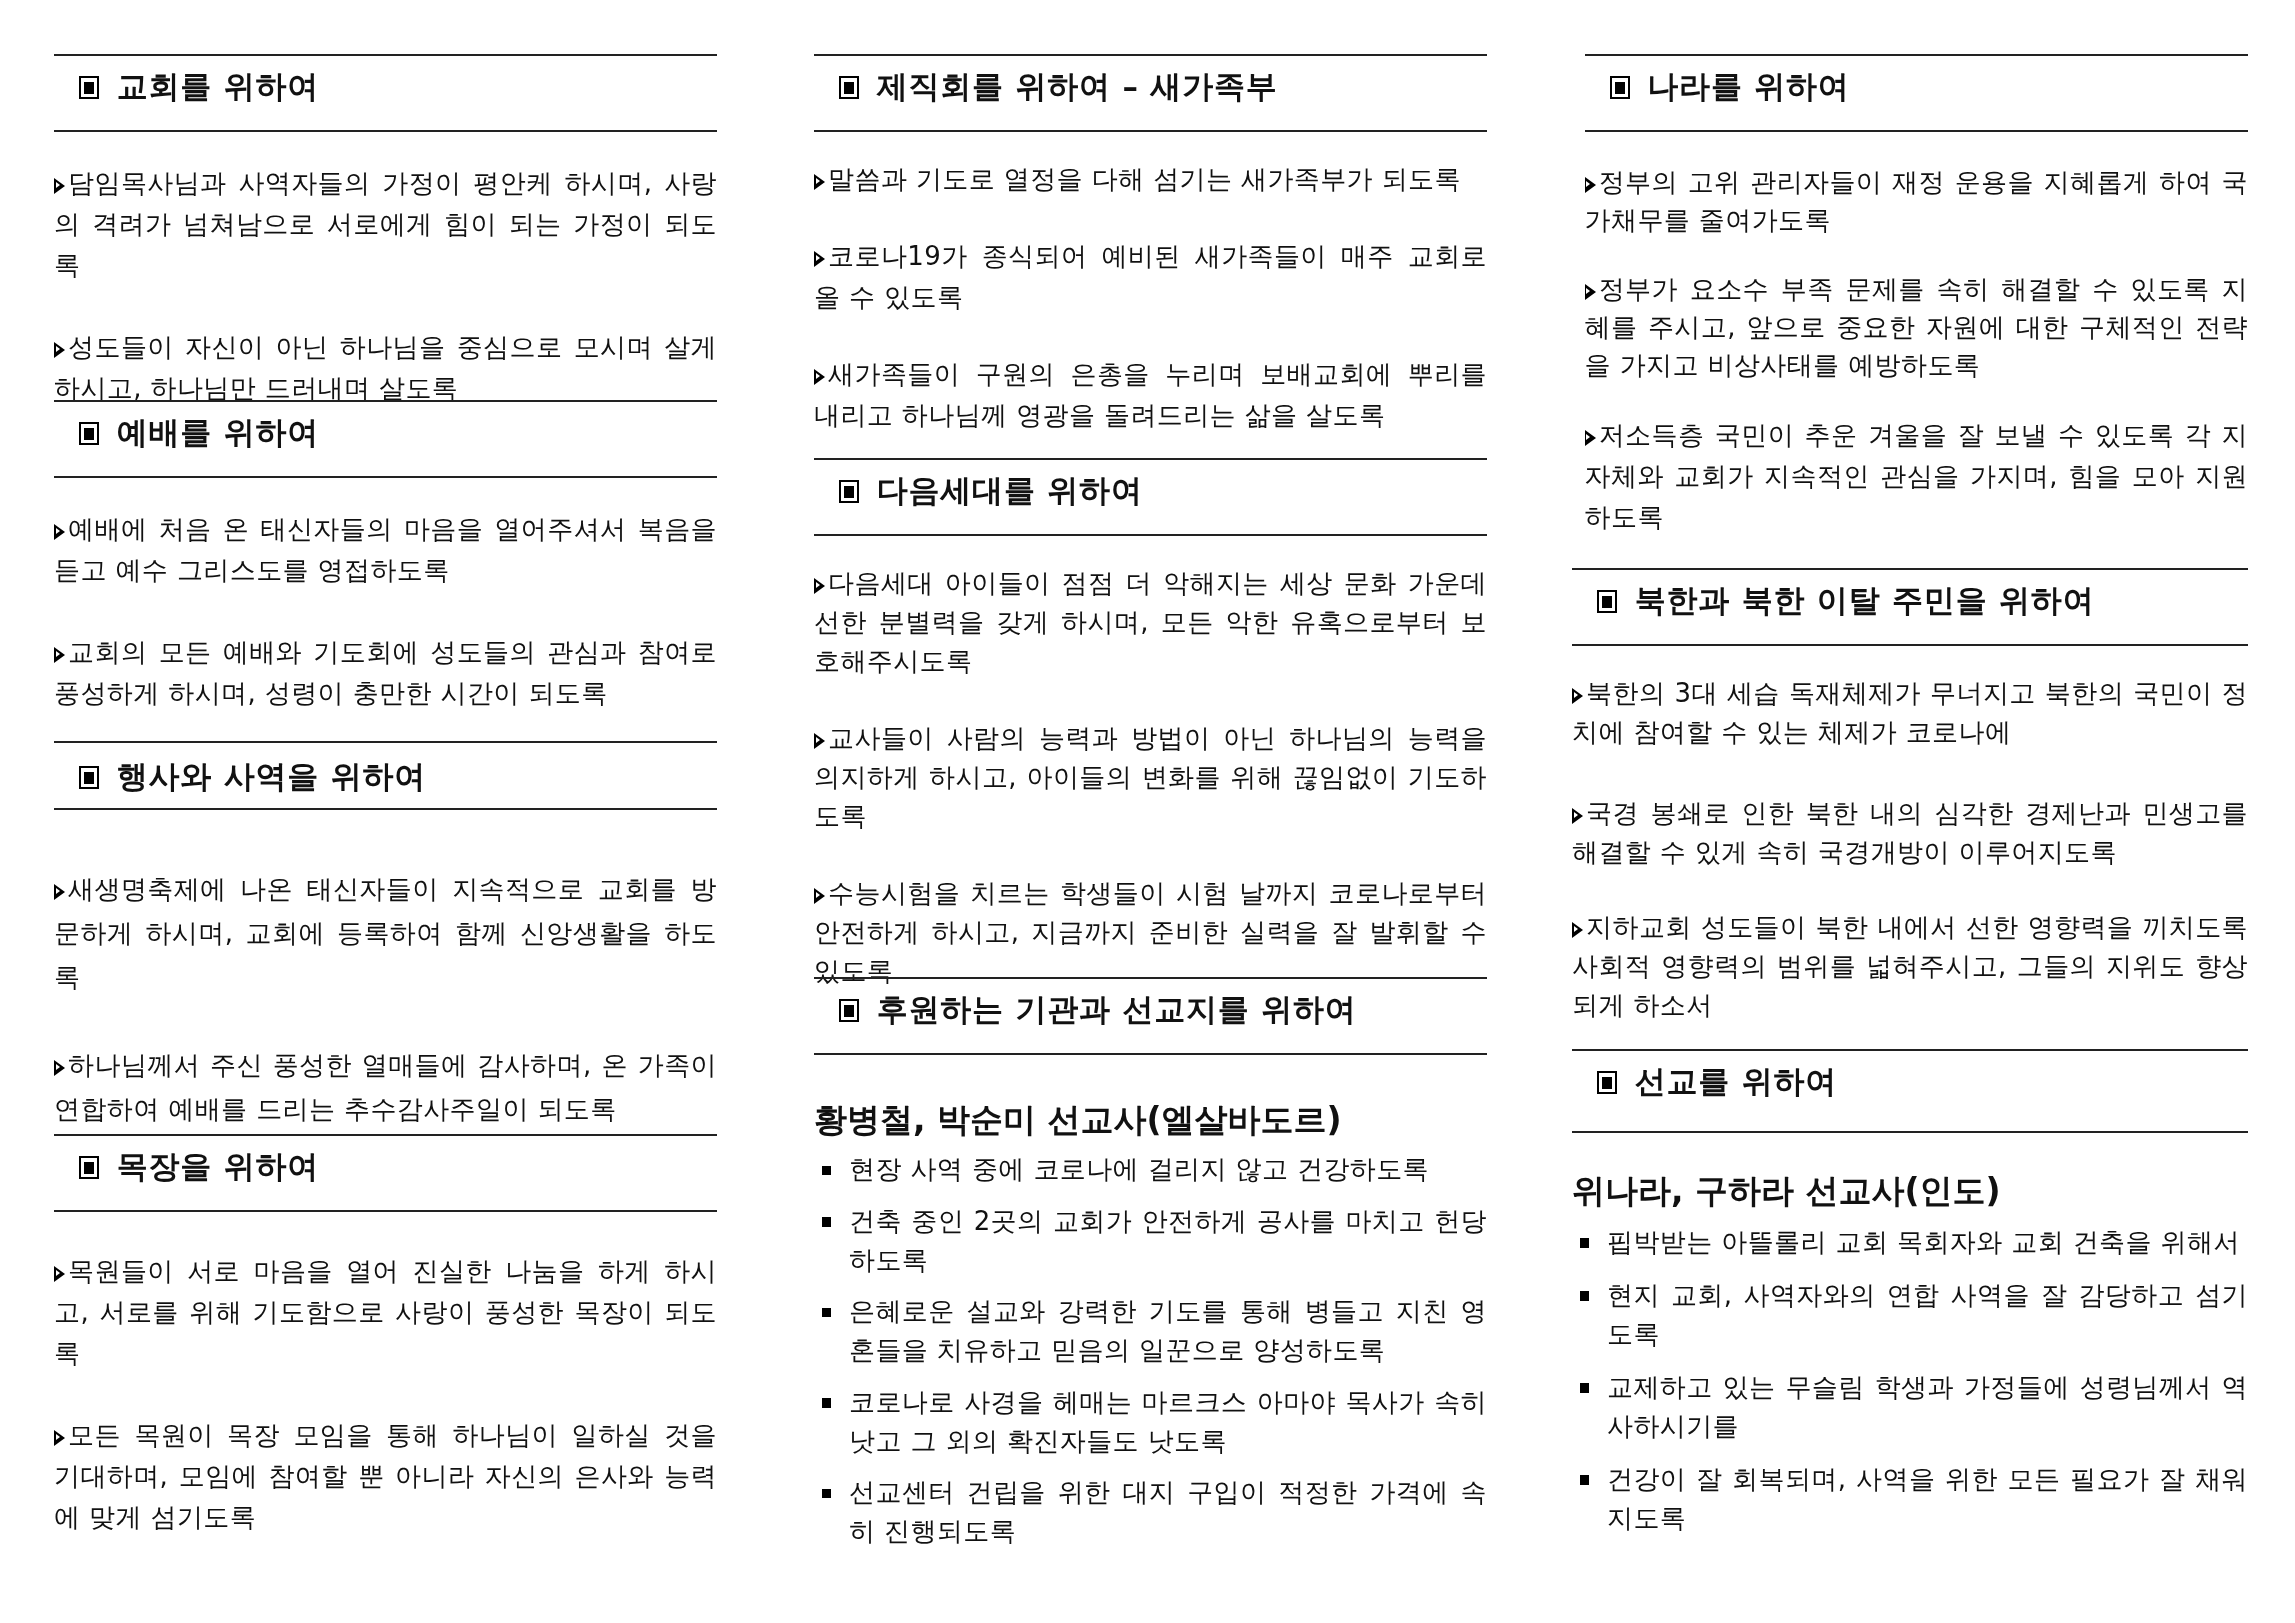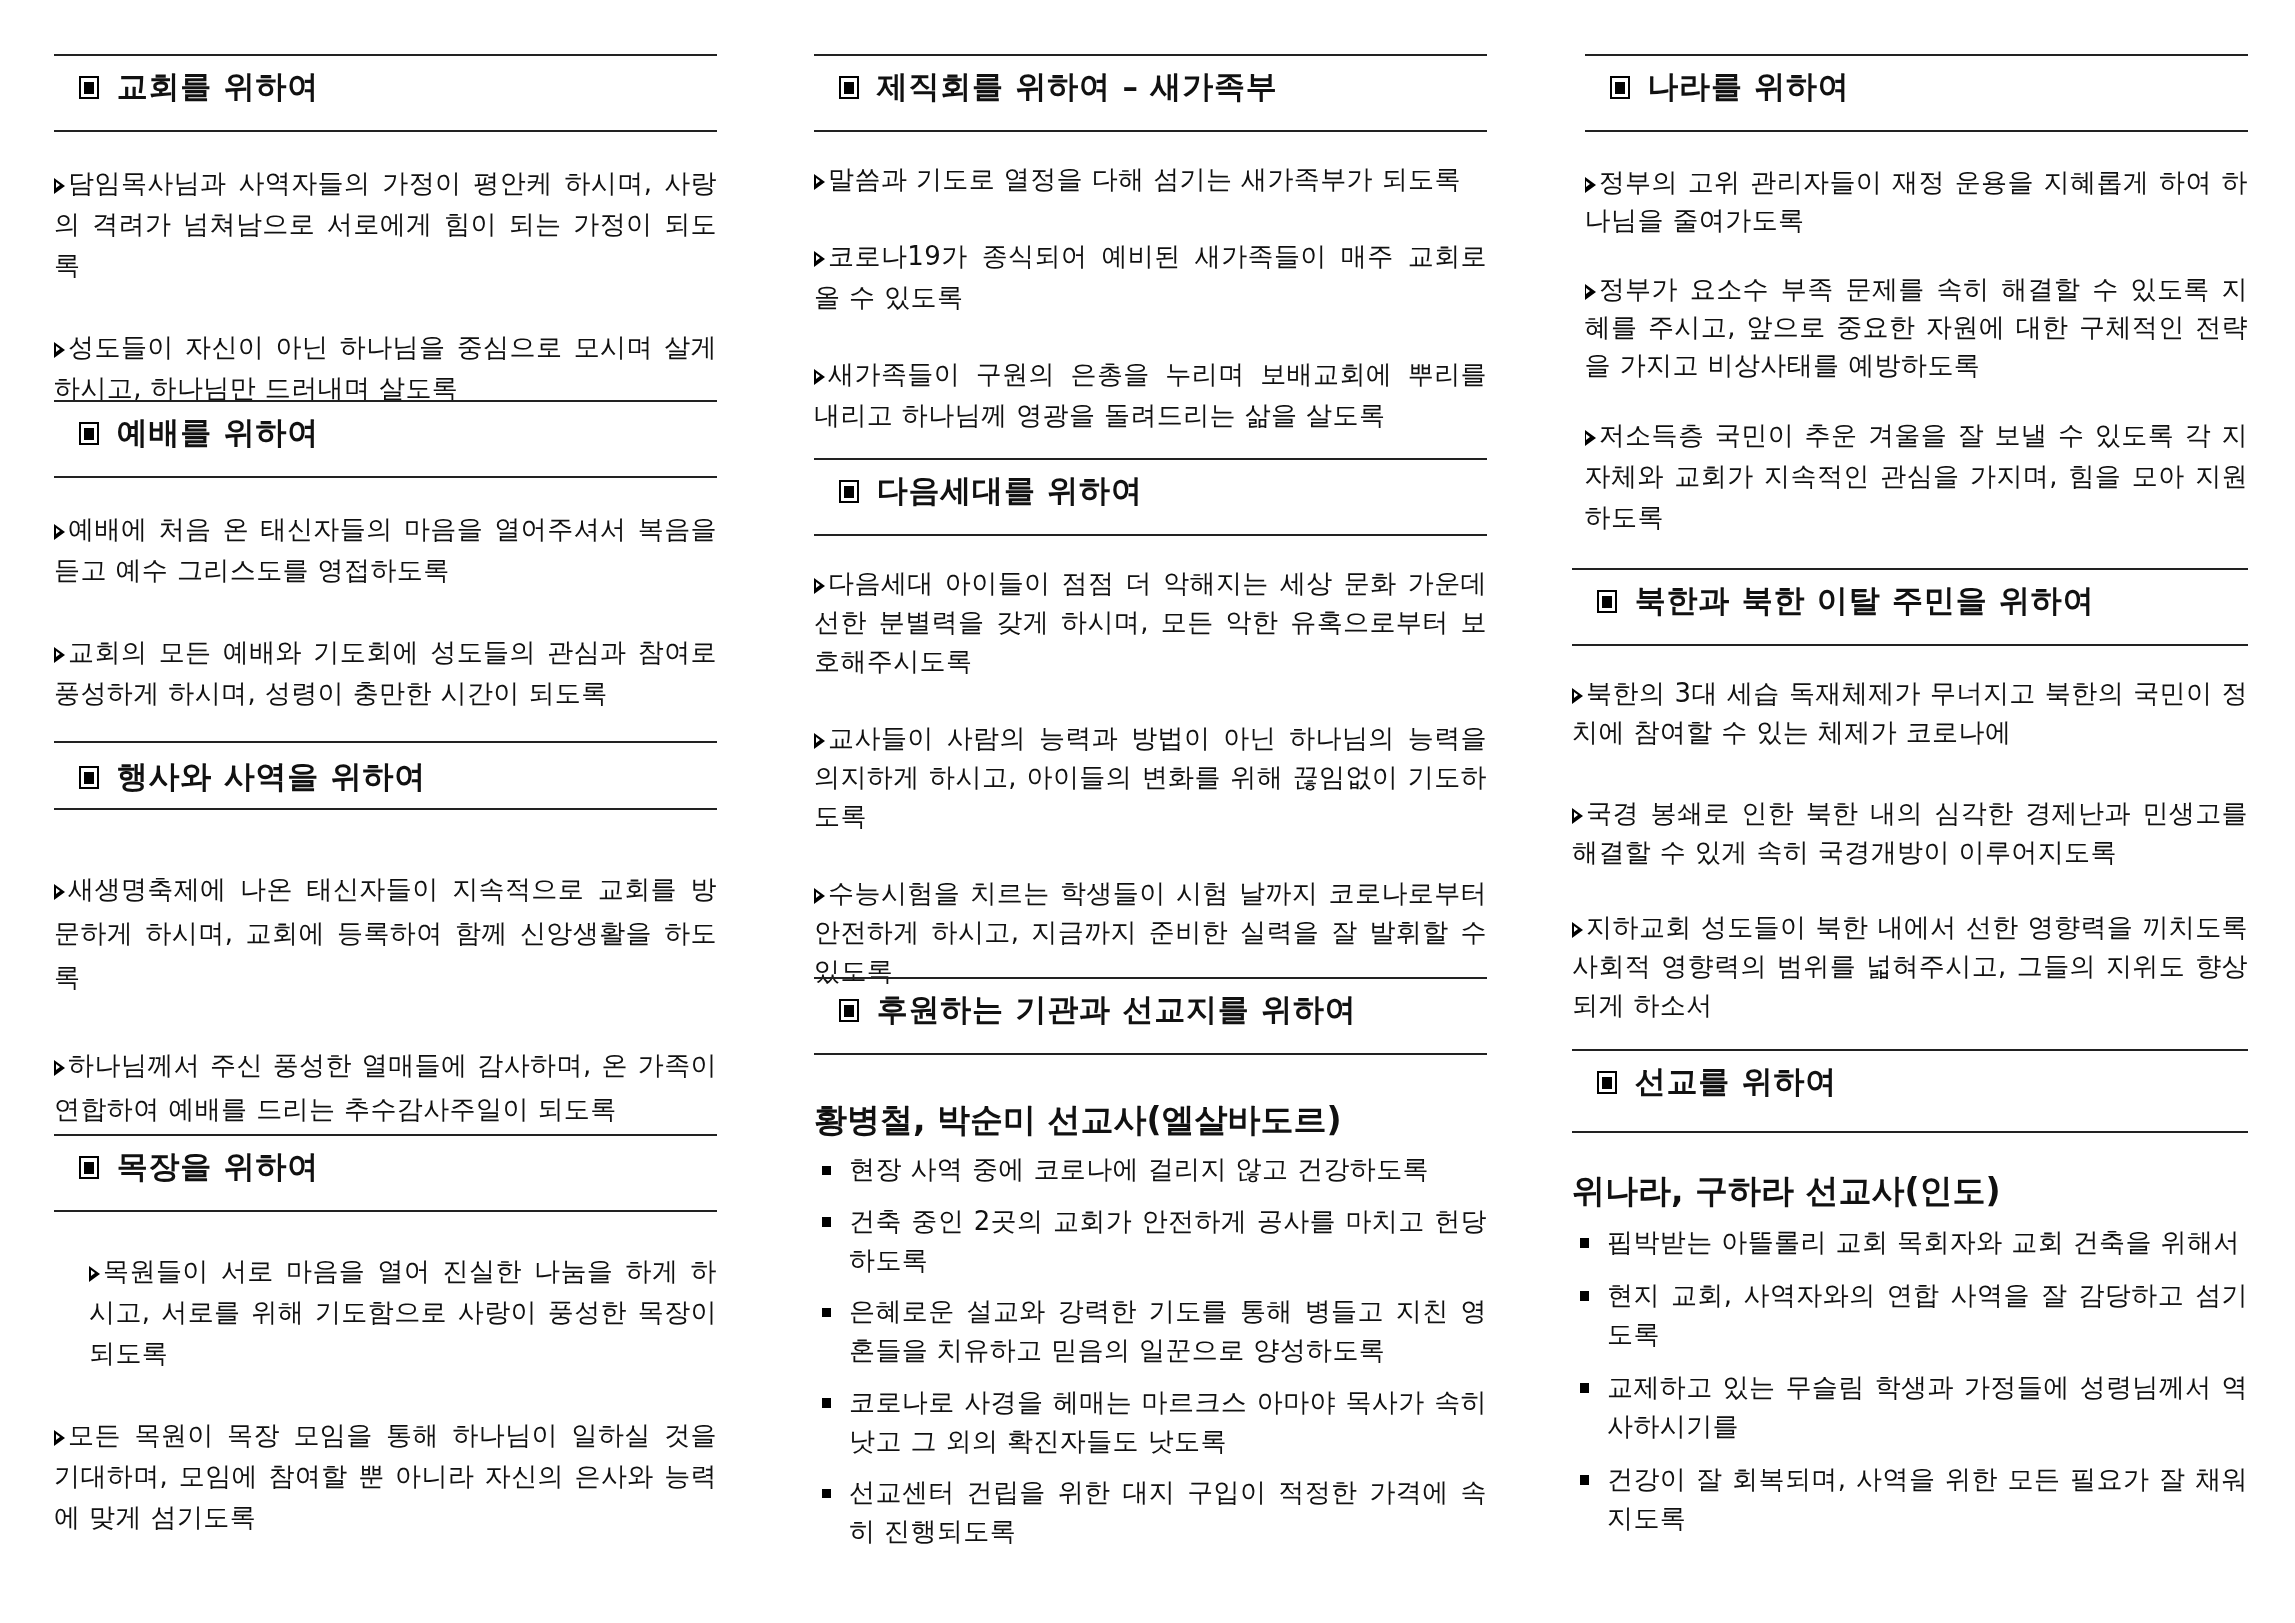--- a/index.html
+++ b/index.html
@@ -82,21 +82,21 @@
       <div class="title" style="top:14px;"><span class="box-icon"></span><span>행사와 사역을 위하여</span></div>
     </div>
     <p class="item" style="margin-top:57px; line-height:44px;"><span class="tri"></span><span>새생명축제에 나온 태신자들이 지속적으로 교회를 방문하게 하시며, 교회에 등록하여 함께 신앙생활을 하도록</span></p>
     <p class="item" style="margin-top:44px; line-height:44px;"><span class="tri"></span><span>하나님께서 주신 풍성한 열매들에 감사하며, 온 가족이 연합하여 예배를 드리는 추수감사주일이 되도록</span></p>
   </div>
 
   <div class="section" style="top:1134px;">
     <div class="sec-head">
       <div class="title"><span class="box-icon"></span><span>목장을 위하여</span></div>
     </div>
-    <p class="item" style="margin-top:39px;margin-left:35px;"><span class="tri"></span><span>목원들이 서로 마음을 열어 진실한 나눔을 하게 하시고, 서로를 위해 기도함으로 사랑이 풍성한 목장이 되도록</span></p>
+    <p class="item" style="margin-top:39px;"><span class="tri"></span><span>목원들이 서로 마음을 열어 진실한 나눔을 하게 하시고, 서로를 위해 기도함으로 사랑이 풍성한 목장이 되도록</span></p>
     <p class="item" style="margin-top:41px;"><span class="tri"></span><span>모든 목원이 목장 모임을 통해 하나님이 일하실 것을 기대하며, 모임에 참여할 뿐 아니라 자신의 은사와 능력에 맞게 섬기도록</span></p>
   </div>
 </div>
 
 <div class="col" id="col2">
 
   <div class="section" style="top:54px;">
     <div class="sec-head">
       <div class="title"><span class="box-icon"></span><span>제직회를 위하여 – 새가족부</span></div>
     </div>
@@ -126,21 +126,21 @@
     <p class="bullet-item" style="margin-top:12.6px;"><span class="sq"></span><span>선교센터 건립을 위한 대지 구입이 적정한 가격에 속히 진행되도록</span></p>
   </div>
 </div>
 
 <div class="col" id="col3">
 
   <div class="section" style="top:54px; left:12.6px;">
     <div class="sec-head">
       <div class="title"><span class="box-icon"></span><span>나라를 위하여</span></div>
     </div>
-    <p class="item" style="margin-top:31px; line-height:38px;"><span class="tri"></span><span>정부의 고위 관리자들이 재정 운용을 지혜롭게 하여 하나님을 줄여가도록</span></p>
+    <p class="item" style="margin-top:31px; line-height:38px;"><span class="tri"></span><span>정부의 고위 관리자들이 재정 운용을 지혜롭게 하여 국가채무를 줄여가도록</span></p>
     <p class="item" style="margin-top:31px; line-height:38px;"><span class="tri"></span><span>정부가 요소수 부족 문제를 속히 해결할 수 있도록 지혜를 주시고, 앞으로 중요한 자원에 대한 구체적인 전략을 가지고 비상사태를 예방하도록</span></p>
     <p class="item" style="margin-top:31px; line-height:41px;"><span class="tri"></span><span>저소득층 국민이 추운 겨울을 잘 보낼 수 있도록 각 지자체와 교회가 지속적인 관심을 가지며, 힘을 모아 지원하도록</span></p>
   </div>
 
   <div class="section" style="top:568px;">
     <div class="sec-head">
       <div class="title"><span class="box-icon"></span><span>북한과 북한 이탈 주민을 위하여</span></div>
     </div>
     <p class="item" style="margin-top:28px; line-height:39px;"><span class="tri"></span><span>북한의 3대 세습 독재체제가 무너지고 북한의 국민이 정치에 참여할 수 있는 체제가 코로나에</span></p>
     <p class="item" style="margin-top:42px; line-height:39px;"><span class="tri"></span><span>국경 봉쇄로 인한 북한 내의 심각한 경제난과 민생고를 해결할 수 있게 속히 국경개방이 이루어지도록</span></p>

